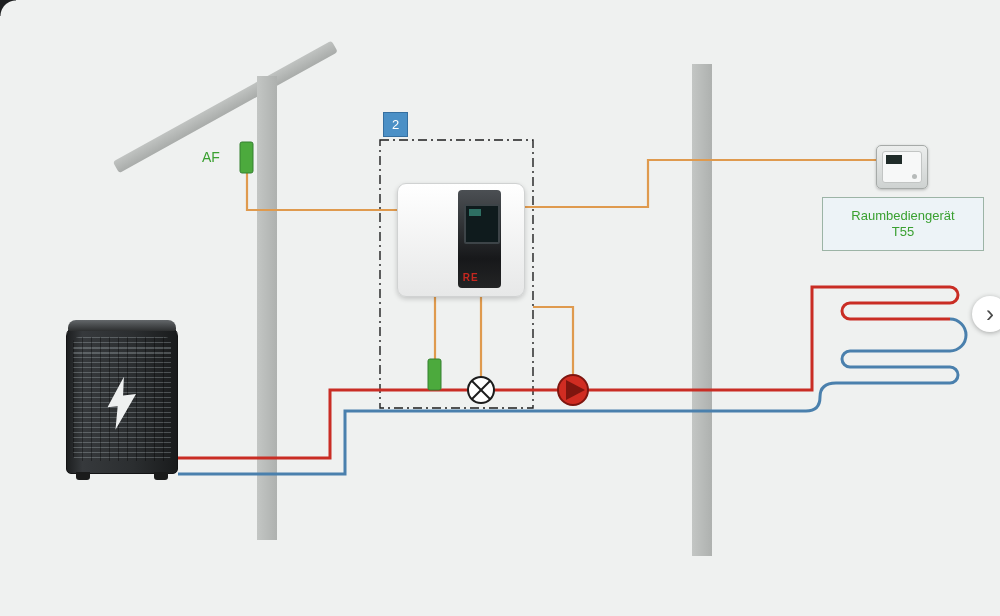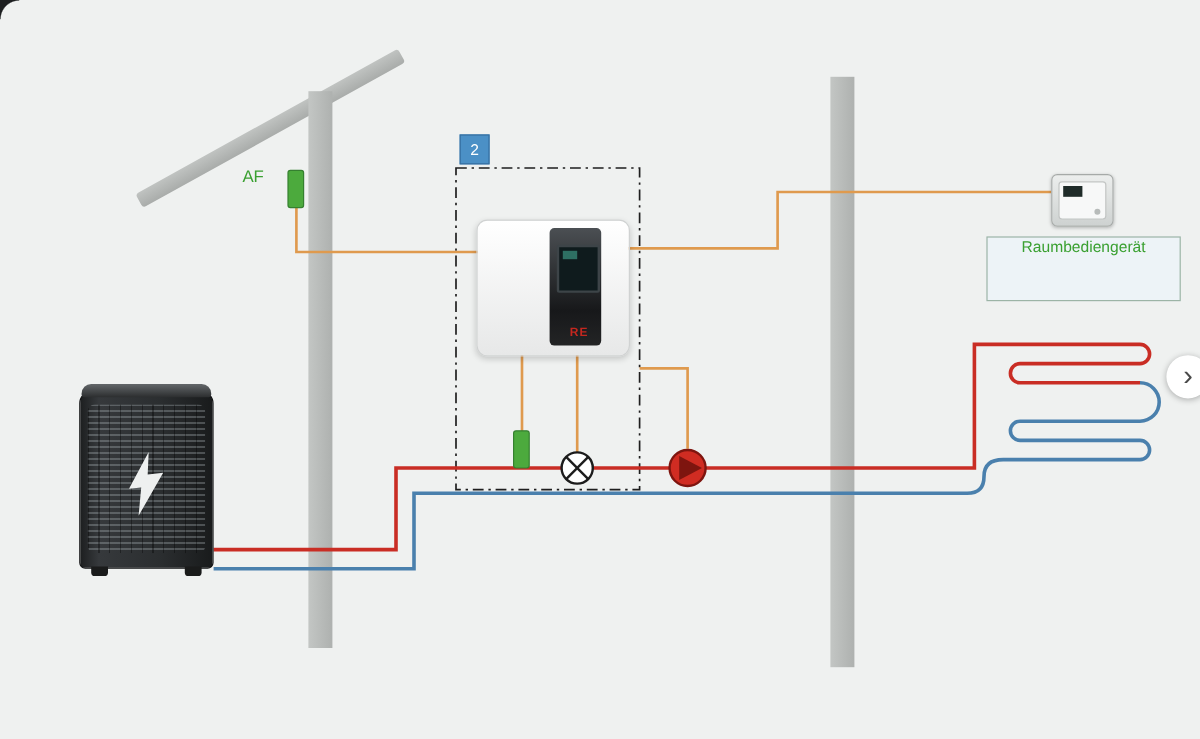--- a/index.html
+++ b/index.html
@@ -54,42 +54,42 @@
     background:linear-gradient(180deg,#4b4f53,#17181a 70%,#232425);
     border-radius:4px;
   }
   .hb-screen{
     position:absolute;left:13%;top:15%;width:74%;height:36%;
     background:#0f1b1d;border:2px solid #3d4448;border-radius:2px;
   }
   .hb-pixels{position:absolute;left:3px;top:3px;width:12px;height:7px;background:#2e6f63;}
   .hb-logo{
     position:absolute;left:10%;bottom:5%;
-    color:#c4271f;font-size:10px;font-weight:bold;letter-spacing:1px;margin-left:12px;
+    color:#c4271f;font-size:10px;font-weight:bold;letter-spacing:1px;
   }
 
   
   .thermostat{
     position:absolute;left:876px;top:145px;width:50px;height:42px;
     background:linear-gradient(#eceeed,#ced2d1);
     border:1px solid #a6aaa8;border-radius:5px;
     box-shadow:0 1px 3px rgba(0,0,0,.25);
   }
   .th-face{position:absolute;left:5px;right:5px;top:5px;bottom:5px;background:#f7f8f8;border:1px solid #c2c5c4;border-radius:3px;}
   .th-display{position:absolute;left:3px;top:3px;width:16px;height:9px;background:#1f2b29;}
   .th-dot{position:absolute;right:4px;bottom:3px;width:5px;height:5px;border-radius:50%;background:#b7bbba;}
 
   .controller-label{
     position:absolute;left:822px;top:197px;width:160px;height:52px;
     background:#edf3f7;border:1px solid #9cb4a6;
-    display:flex;flex-direction:column;justify-content:flex-start;text-align:center;
+    display:flex;flex-direction:column;justify-content:center;text-align:center;
     color:#3aa031;font-size:13px;line-height:16px;
   }
 
-  .af-label{position:absolute;left:202px;top:139px;color:#3aa031;font-size:14px;}
+  .af-label{position:absolute;left:202px;top:149px;color:#3aa031;font-size:14px;}
 
   .box-tag{
     position:absolute;left:383px;top:112px;width:23px;height:23px;
     background:#4b90c6;border:1px solid #356fa0;color:#fff;
     display:flex;align-items:center;justify-content:center;font-size:13px;
   }
 
   .next-btn{
     position:absolute;left:972px;top:296px;width:36px;height:36px;border-radius:50%;
     background:#ffffff;box-shadow:0 1px 5px rgba(0,0,0,.3);
@@ -169,20 +169,21 @@
 
   <div class="thermostat">
     <div class="th-face">
       <div class="th-display"></div>
       <div class="th-dot"></div>
     </div>
   </div>
 
   <div class="controller-label">
     <div>Raumbediengerät</div>
+    <div>T55</div>
   </div>
 
   <div class="next-btn">
     <span>›</span>
   </div>
 
   <div class="corner-artifact"></div>
 
 </div>
 

